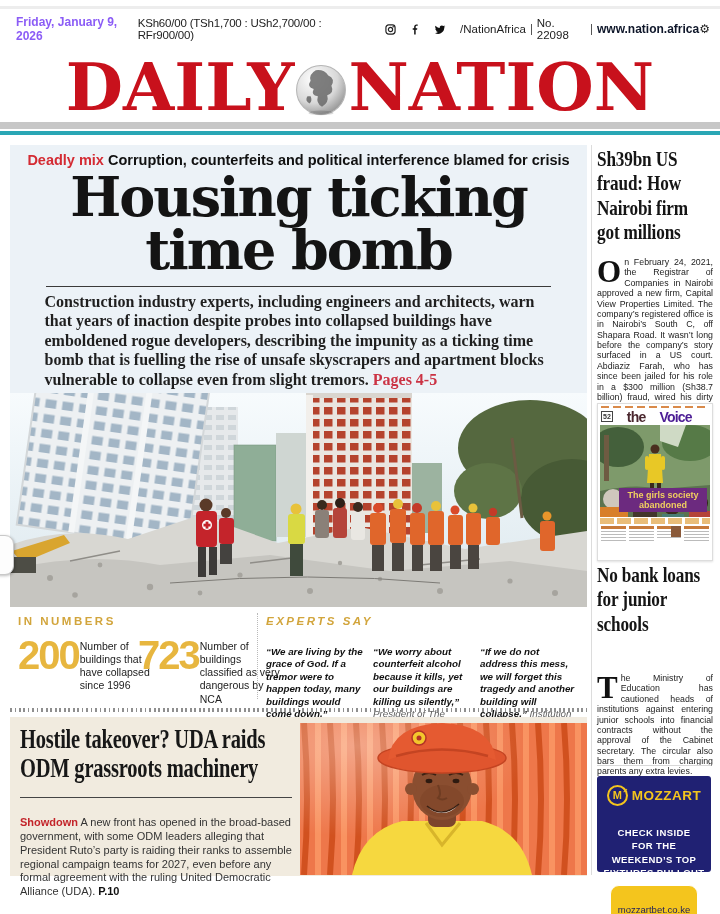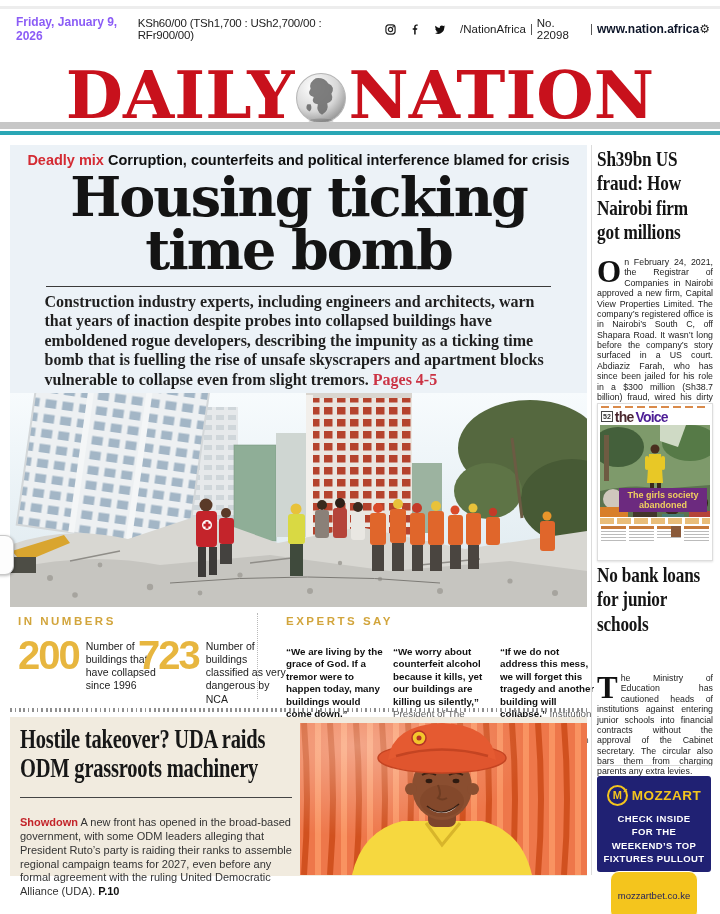--- a/index.html
+++ b/index.html
@@ -15,21 +15,21 @@
   .socialrow{margin-left:22px;display:flex;align-items:center;gap:14px;}
   .ico{display:inline-block;line-height:0;}
   .handle{font-size:11.5px;color:#222;}
   .vsep{display:inline-block;width:1px;height:11px;background:#555;margin:0 5px;}
   .issue{font-size:11.5px;color:#222;}
   .site{font-weight:bold;font-size:12px;color:#0f172a;}
   .gear{margin-left:auto;font-family:"DejaVu Sans",sans-serif;font-size:12px;color:#222;cursor:pointer;}
 
   
   .masthead{position:absolute;top:44px;left:0;width:720px;height:78px;text-align:center;}
-  .masthead h1{margin:12px;font-family:"DejaVu Serif",serif;font-weight:bold;font-size:66px;line-height:78px;
+  .masthead h1{margin:4px;font-family:"DejaVu Serif",serif;font-weight:bold;font-size:66px;line-height:78px;
                color:#c8111c;letter-spacing:0px;}
   .masthead .globe{vertical-align:-6px;margin:0 1px;}
   .bar-gray{position:absolute;top:122px;left:0;width:720px;height:7px;background:#c7c7c7;}
   .bar-teal{position:absolute;top:131px;left:0;width:720px;height:4px;background:#2aa7b5;}
 
   
   .hero{position:absolute;left:10px;top:145px;width:577px;height:462px;background:#ecf2f7;}
   .kicker{margin:7px 8px 0;text-align:center;font-size:14.5px;font-weight:bold;color:#111;}
   .kicker .tag{color:#d42b33;margin-right:4px;}
   .headline{margin:3px auto 0;width:565px;text-align:center;font-family:"DejaVu Serif",serif;
@@ -41,27 +41,27 @@
   .photo{position:absolute;left:0;bottom:0;width:577px;height:214px;overflow:hidden;}
   .photo svg{display:block;}
 
   .curl{position:absolute;left:-10px;top:535px;width:22px;height:38px;background:#fdfdfd;
         border:1px solid #c9c9c9;border-radius:9px;box-shadow:1px 1px 3px rgba(0,0,0,.25);}
 
   
   .stats{position:absolute;left:10px;top:607px;width:577px;height:100px;background:#fff;}
   .sec-title{font-size:11.5px;font-weight:bold;letter-spacing:2.5px;color:#d2a53c;}
   .in-numbers{position:absolute;left:8px;top:8px;width:232px;}
-  .stat{position:absolute;top:30px;display:flex;gap:7px;}
+  .stat{position:absolute;top:30px;display:flex;gap:1px;}
   .stat .num{font-size:40px;font-weight:bold;color:#e7b63f;letter-spacing:-2px;line-height:0.9;}
   .stat .cap{font-size:10.5px;line-height:1.25;color:#222;width:82px;padding-top:3px;}
   .stat1{left:8px;}
   .stat2{left:128px;}
   .dotdiv{position:absolute;left:247px;top:6px;bottom:8px;border-left:1.5px dotted #b9b9b9;}
-  .experts{position:absolute;left:276px;top:8px;width:312px;}
+  .experts{position:absolute;left:256px;top:8px;width:312px;font-style:italic;}
   .quotes{display:flex;gap:9px;margin-top:9px;}
   .quote{width:98px;font-size:9.8px;line-height:1.28;color:#111;}
   .quote b{color:#111;}
   .quote .attr{color:#5e5e5e;font-weight:normal;}
   .ticks{position:absolute;left:10px;top:708px;width:577px;height:4px;
          background:repeating-linear-gradient(90deg,#8f8f8f 0 1.5px,transparent 1.5px 4.5px);}
 
   
   .uda{position:absolute;left:10px;top:717px;width:577px;height:159px;background:#f1ebdf;}
   .uda-head{position:absolute;left:10px;top:8px;width:380px;transform:scaleX(0.76);transform-origin:0 0;
@@ -87,21 +87,21 @@
            line-height:26px;padding:2px 3px 0 0;color:#111;}
   .seepage{display:block;margin-top:3px;font-size:9px;font-weight:bold;color:#111;text-align:left;}
   .fraud-body{top:112px;}
   .schools-head{top:418px;}
   .schools-body{top:528px;}
 
   
   .voice{position:absolute;left:0;top:258px;width:114px;height:156px;background:#fff;
          border:1px solid #ddd;box-shadow:0 1px 2px rgba(0,0,0,.12);}
   .v-topline{height:2px;margin:2px 3px 1px;background:repeating-linear-gradient(90deg,#d98a4a 0 8px,transparent 8px 12px);}
-  .v-mast{display:flex;align-items:center;gap:2px;padding:0 3px;height:15px;}
+  .v-mast{display:flex;align-items:center;gap:14px;padding:0 3px;height:15px;}
   .v-num{border:1px solid #444;font-size:7px;font-weight:bold;color:#333;padding:0 1px;line-height:9px;}
   .v-the{font-weight:bold;font-size:14px;letter-spacing:-0.8px;color:#4a272e;}
   .v-voice{font-weight:bold;font-size:14px;letter-spacing:-0.8px;color:#4c1d95;}
   .v-photo{position:relative;height:92px;margin:1px 2px 0;overflow:hidden;}
   .v-band{position:absolute;left:19px;right:3px;bottom:5px;background:#6c2a7f;color:#f0cf5f;
           text-align:center;font-size:9px;font-weight:bold;line-height:1.12;padding:2px 1px;}
   .v-sub{height:6px;margin:1px 2px;background:repeating-linear-gradient(90deg,#e0a13f 0 14px,transparent 14px 17px);opacity:.7;}
   .v-cols{display:flex;gap:3px;padding:1px 3px;}
   .v-col{flex:1;}
   .v-col .h{height:2.5px;background:#c77a3a;margin-bottom:2px;}
@@ -111,21 +111,21 @@
   .rc-div{position:absolute;left:0;top:620px;width:114px;border-top:1px solid #d8d8d8;}
 
   
   .mozzart{position:absolute;left:0;top:631px;width:114px;height:96px;background:#202173;
            border-radius:3px;text-align:center;color:#fff;}
   .mz-logo{display:flex;align-items:center;justify-content:center;gap:4px;margin-top:9px;}
   .mz-circle{width:17px;height:17px;border:2px solid #f4c51d;border-radius:50%;
              color:#f4c51d;font-weight:bold;font-size:11px;line-height:17px;position:relative;}
   .mz-x{position:absolute;top:-5px;right:-2px;font-size:8px;color:#f4c51d;font-weight:bold;}
   .mz-brand{color:#f4c51d;font-weight:bold;font-size:13.5px;letter-spacing:0.5px;}
-  .mz-text{margin-top:6px;font-size:9.5px;font-weight:bold;letter-spacing:0.4px;line-height:1.4;
+  .mz-text{margin-top:20px;font-size:9.5px;font-weight:bold;letter-spacing:0.4px;line-height:1.4;
            white-space:pre-line;}
   .mz-cta{display:inline-block;margin-top:6px;background:#f4c51d;color:#1d1e5e;font-weight:normal;
           font-size:9.5px;padding:18px 7px;border-radius:9px;border:1px solid #fff;cursor:pointer;}
 </style>
 </head>
 <body>
 
 <div class="page">
 
   <div class="topstrip"></div>

